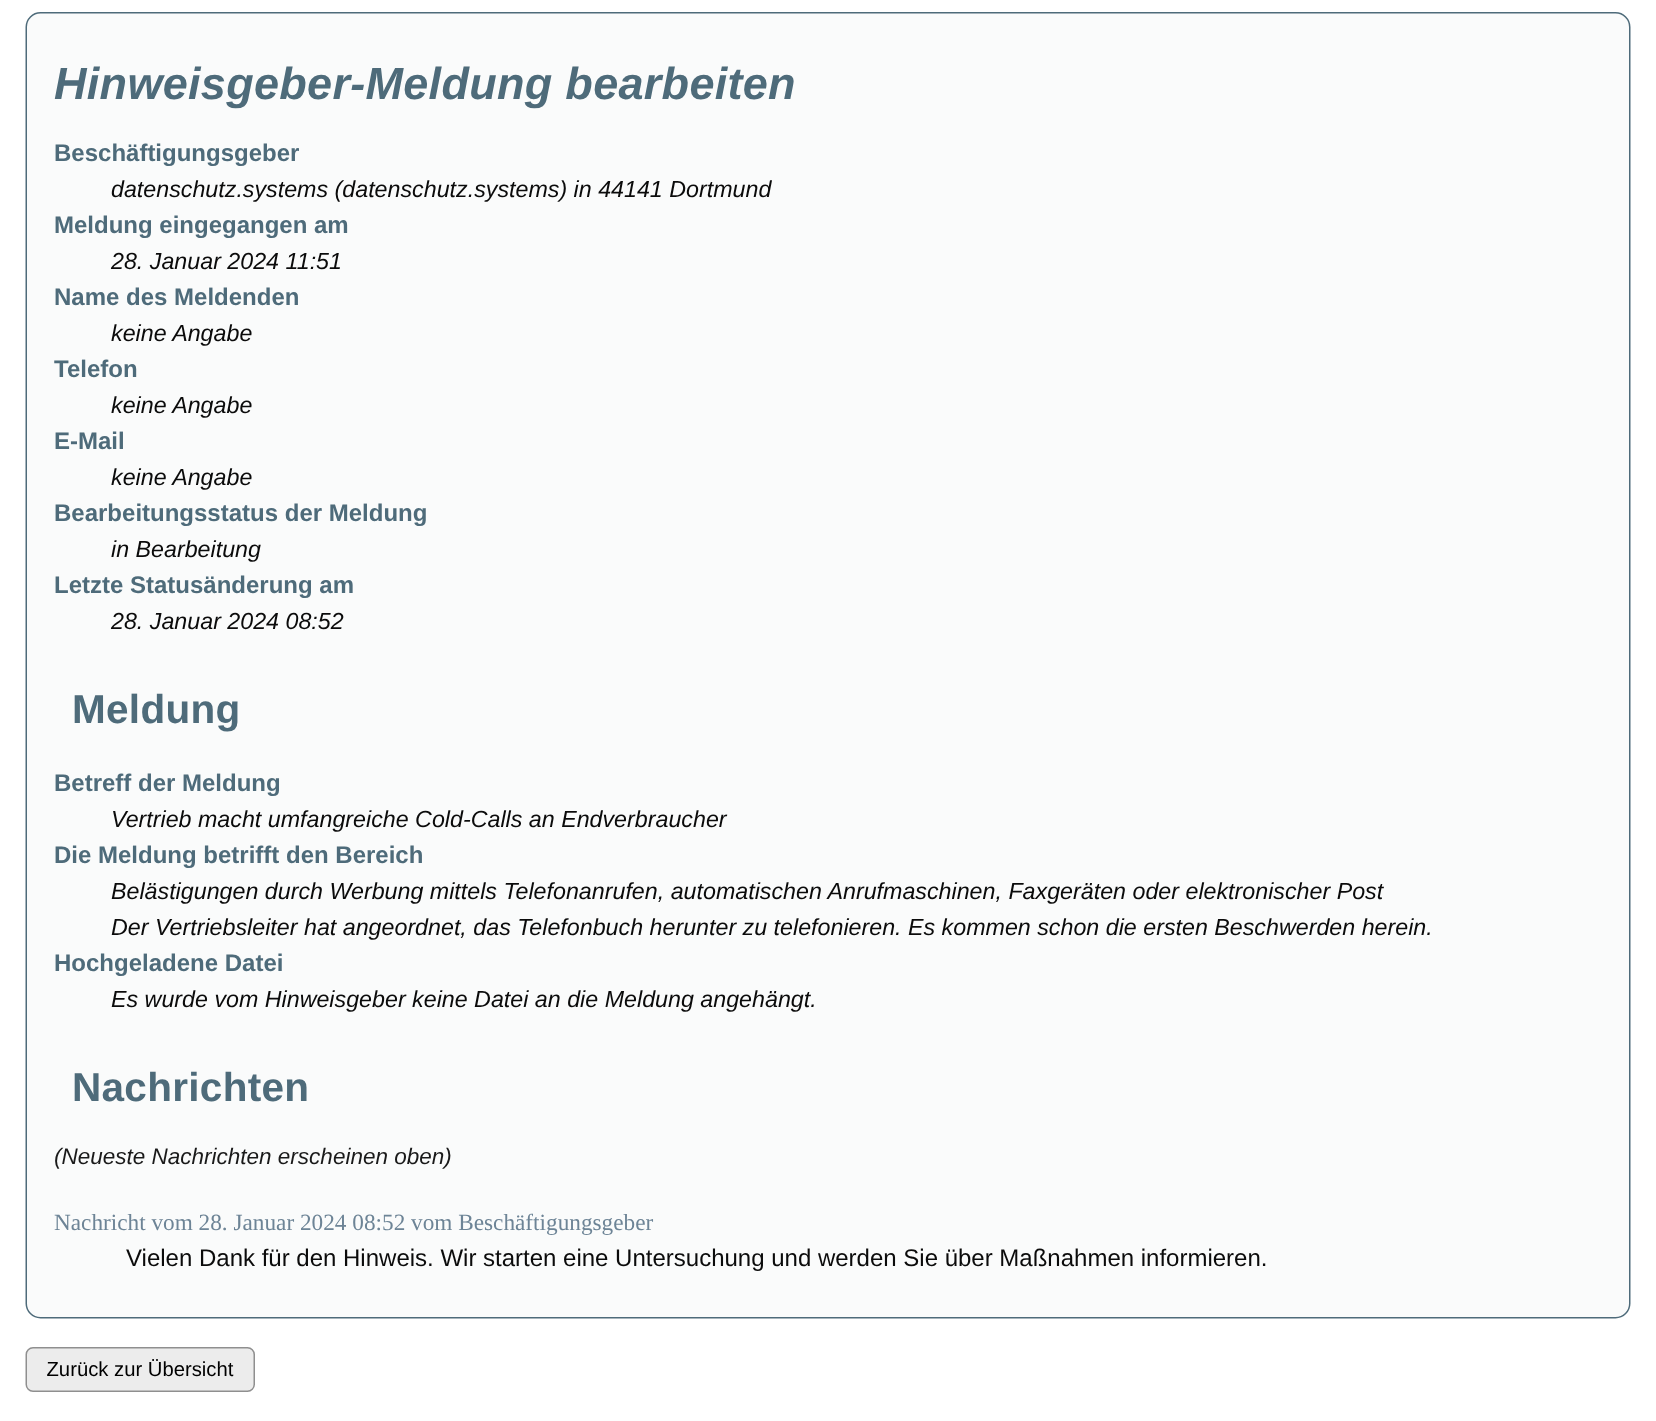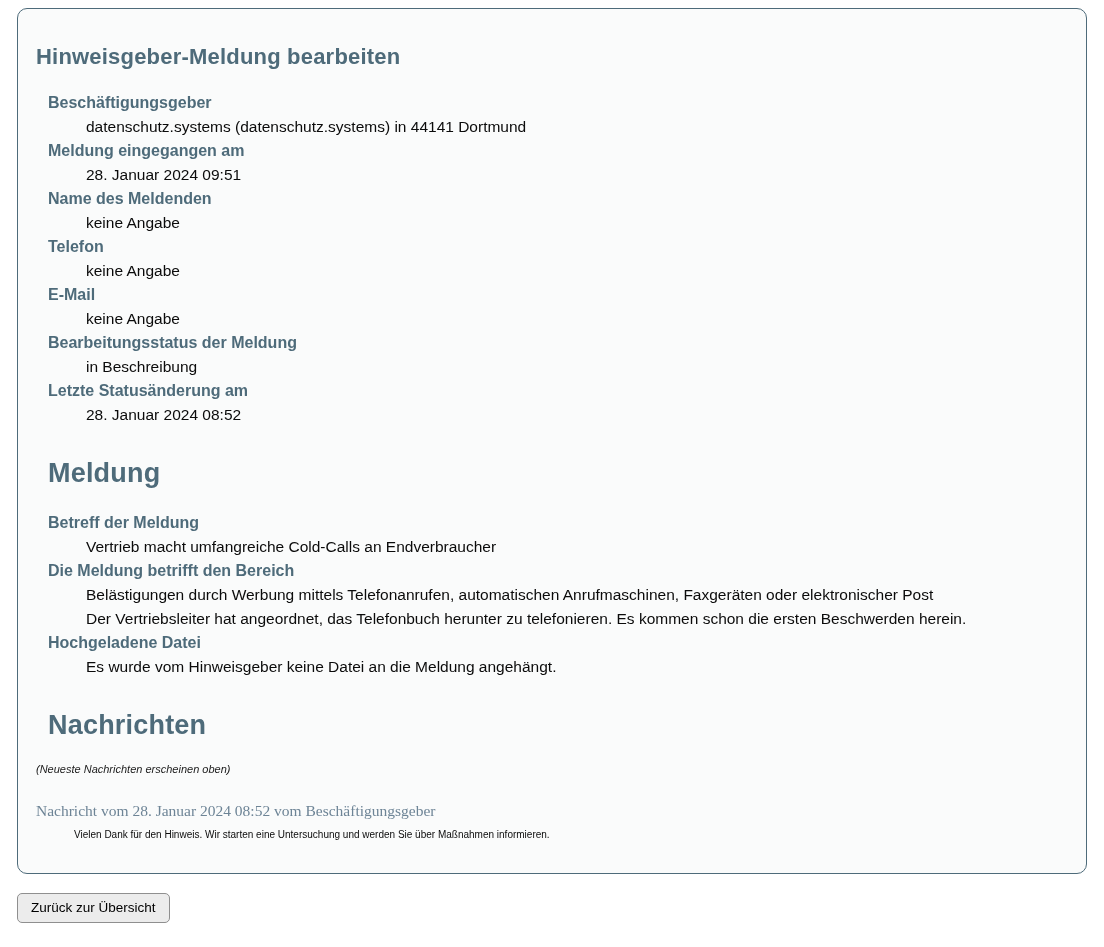--- a/index.html
+++ b/index.html
@@ -17,67 +17,69 @@
   .report-card {
     margin: 8px 17px 0 17px;
     background: #fafbfb;
     border: 1px solid #4e6b7a;
     border-radius: 10px;
     padding: 6px 18px 26px 18px;
     box-sizing: border-box;
   }
   h1.page-title {
     color: #4e6b7a;
-    font-size: 22px;
+    font-size: 30px;
     line-height: 36px;
     font-weight: 700;
     margin: 24px 0 16px 0;
     letter-spacing: 0.2px;
+    font-style: italic;
   }
   h2.section-heading {
     color: #4e6b7a;
     font-size: 27px;
     line-height: 32px;
     font-weight: 700;
     margin: 30px 0 22px 12px;
     letter-spacing: 0.2px;
   }
   dl.fields {
-    margin: 12px;
+    margin: 0;
     padding: 0;
   }
   dl.fields dt {
     color: #4e6b7a;
     font-weight: 700;
     font-size: 16px;
     line-height: 24px;
   }
   dl.fields dd {
     margin: 0 0 0 38px;
     color: #0b0b0b;
     font-size: 15.5px;
     line-height: 24px;
+    font-style: italic;
   }
   .messages-note {
-    font-size: 11px;
+    font-size: 15px;
     font-style: italic;
     color: #1a1a1a;
     margin: 9px 0 8px 0;
   }
   .message-header {
     color: #6d8496;
     font-size: 15.5px;
     line-height: 24px;
     margin-top: 24px;
     font-family: Liberation Serif, serif;
   }
   .message-body {
-    margin-left: 38px;
+    margin-left: 48px;
     color: #0b0b0b;
-    font-size: 10px;
+    font-size: 16px;
     line-height: 24px;
   }
   .action-bar {
     margin: 19px 0 0 17px;
     display: flex;
     gap: 38px;
   }
   .action-bar button {
     font-family: "Liberation Sans", sans-serif;
     font-size: 13.5px;
@@ -95,29 +97,29 @@
 <body>
 
 <div class="report-card">
 
   <h1 class="page-title">Hinweisgeber-Meldung bearbeiten</h1>
 
   <dl class="fields">
     <dt>Beschäftigungsgeber</dt>
     <dd>datenschutz.systems (datenschutz.systems) in 44141 Dortmund</dd>
     <dt>Meldung eingegangen am</dt>
-    <dd>28. Januar 2024 09:51</dd>
+    <dd>28. Januar 2024 11:51</dd>
     <dt>Name des Meldenden</dt>
     <dd>keine Angabe</dd>
     <dt>Telefon</dt>
     <dd>keine Angabe</dd>
     <dt>E-Mail</dt>
     <dd>keine Angabe</dd>
     <dt>Bearbeitungsstatus der Meldung</dt>
-    <dd>in Beschreibung</dd>
+    <dd>in Bearbeitung</dd>
     <dt>Letzte Statusänderung am</dt>
     <dd>28. Januar 2024 08:52</dd>
   </dl>
 
   <h2 class="section-heading">Meldung</h2>
 
   <dl class="fields">
     <dt>Betreff der Meldung</dt>
     <dd>Vertrieb macht umfangreiche Cold-Calls an Endverbraucher</dd>
     <dt>Die Meldung betrifft den Bereich</dt>

